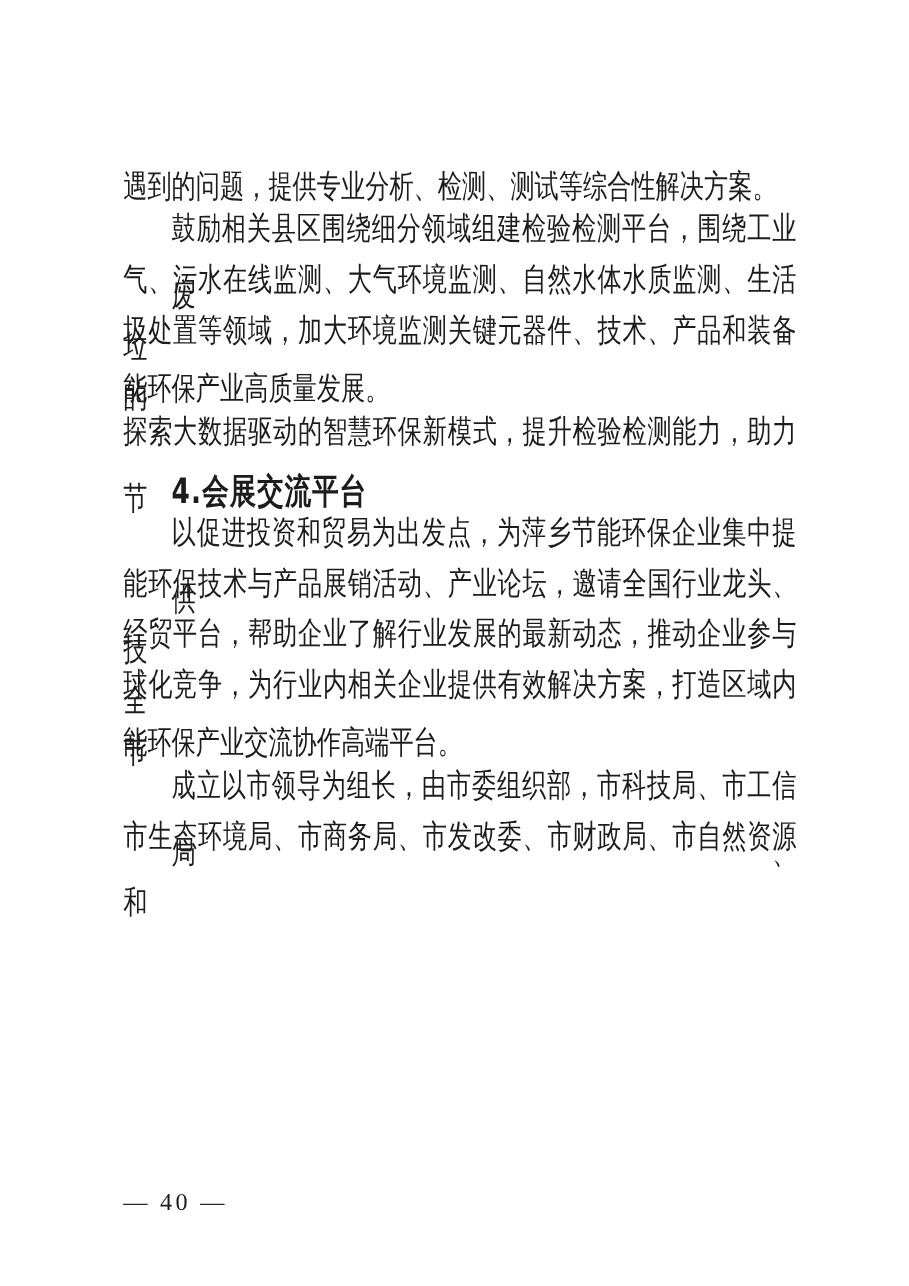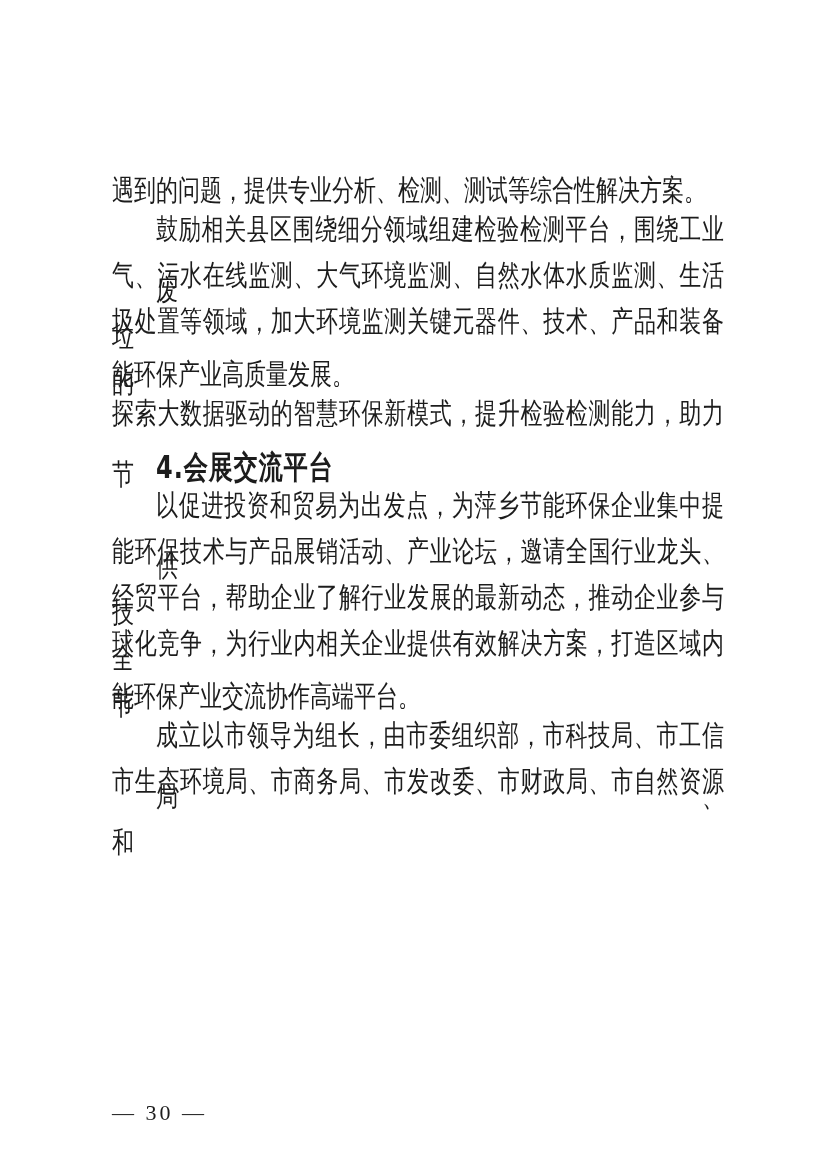--- a/index.html
+++ b/index.html
@@ -12,21 +12,20 @@
     height: 1169px;
     position: relative;
     overflow: hidden;
     font-family: "DejaVu Serif", "Liberation Serif", serif;
     color: #1c1c1c;
   }
   .page {
     position: absolute;
     inset: 0;
     background: #ffffff;
-    margin-top: 20px;
   }
   .content {
     position: absolute;
     left: 112px;
     top: 148px;
     width: 612px;
   }
   .line {
     height: 46px;
     line-height: 46px;
@@ -82,14 +81,14 @@
     <div class="line indent h-bold"><span>4.会展交流平台</span></div>
     <div class="line indent justify"><span>以促进投资和贸易为出发点，为萍乡节能环保企业集中提供</span></div>
     <div class="line justify"><span>能环保技术与产品展销活动、产业论坛，邀请全国行业龙头、技</span></div>
     <div class="line justify"><span>经贸平台，帮助企业了解行业发展的最新动态，推动企业参与全</span></div>
     <div class="line justify"><span>球化竞争，为行业内相关企业提供有效解决方案，打造区域内节</span></div>
     <div class="line"><span>能环保产业交流协作高端平台。</span></div>
     <div class="line indent justify"><span>成立以市领导为组长，由市委组织部，市科技局、市工信局、</span></div>
     <div class="line justify"><span>市生态环境局、市商务局、市发改委、市财政局、市自然资源和</span></div>
   </div>
 
-  <div class="footer">— 30 —</div>
+  <div class="footer">— 40 —</div>
 </div>
 
 </body></html>

